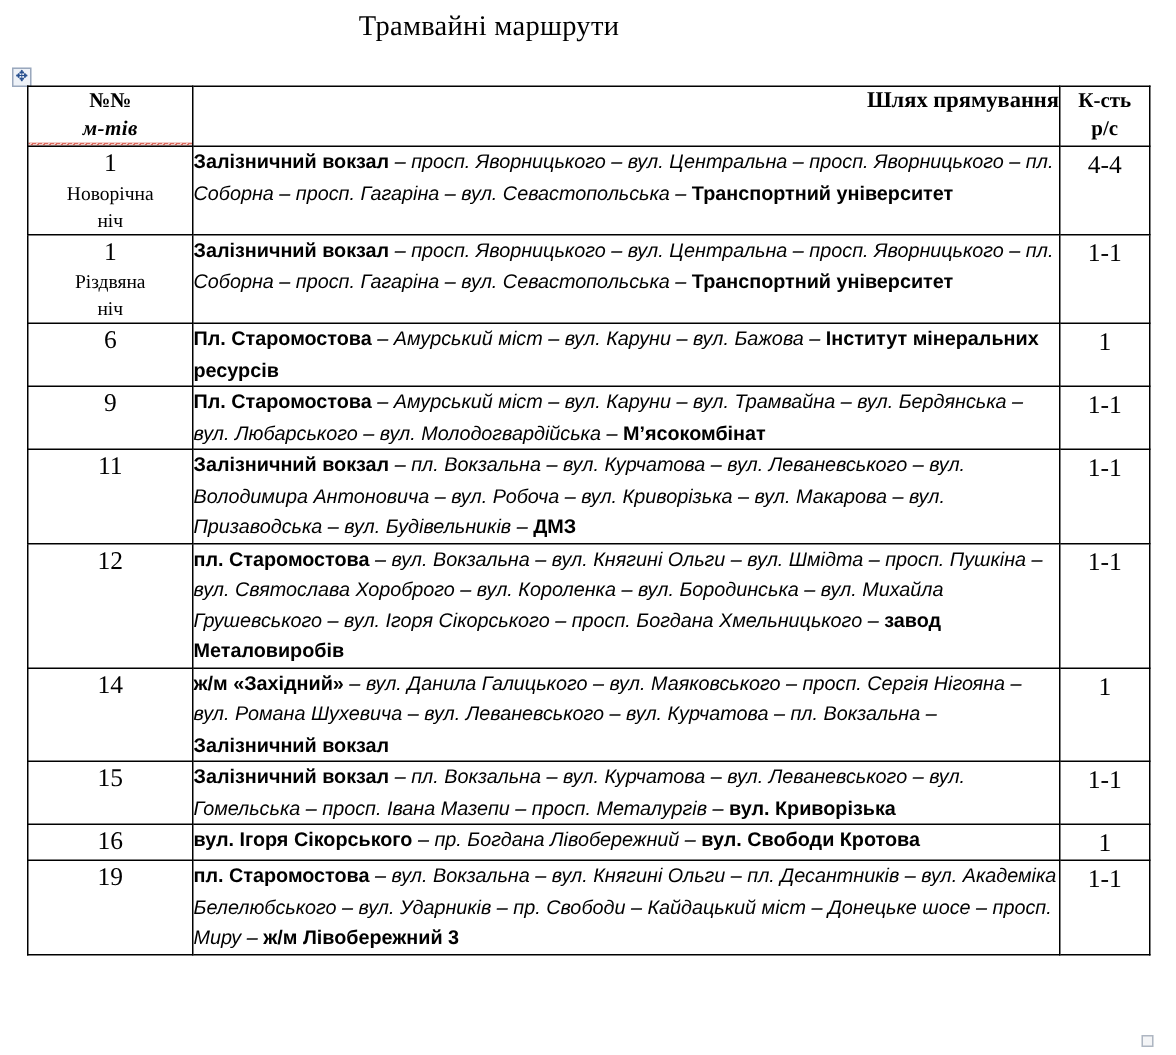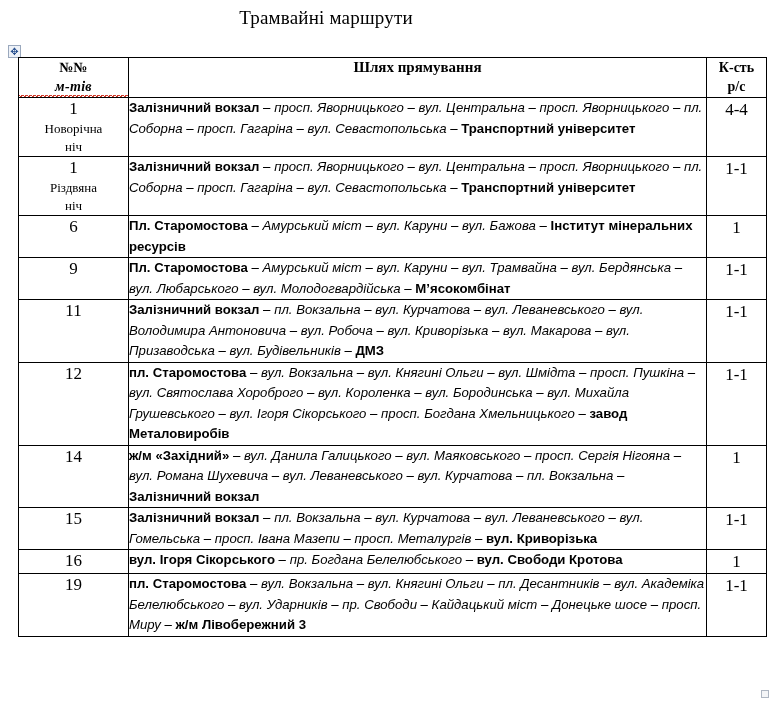--- a/index.html
+++ b/index.html
@@ -79,21 +79,21 @@
   
   .hdr-num, .hdr-count {
     text-align: center;
     font-family: "Liberation Serif", "DejaVu Serif", serif;
     font-size: 14px;
     line-height: 19px;
     padding: 7px 2px 7px 2px;
     vertical-align: middle;
   }
   .hdr-path {
-    text-align: center;
+    text-align: right;
     font-family: "Liberation Serif", "DejaVu Serif", serif;
     font-size: 15px;
     line-height: 19px;
     vertical-align: middle;
     padding: 7px 4px;
   }
   .hdr-line { display: block; }
   .hdr-num .l2 { letter-spacing: 0.3px; font-style: italic; }
 
   
@@ -226,21 +226,21 @@
           <td class="num">
             <span class="route-no">15</span>
           </td>
           <td class="path"><span class="seg b">Залізничний вокзал</span><span class="seg"> – </span><span class="seg">пл. Вокзальна – вул. Курчатова – вул. Леваневського – вул. Гомельська – просп. Івана Мазепи – просп. Металургів – </span><span class="seg b">вул. Криворізька</span></td>
           <td class="count">1-1</td>
         </tr>
         <tr>
           <td class="num">
             <span class="route-no">16</span>
           </td>
-          <td class="path"><span class="seg b">вул. Ігоря Сікорського</span><span class="seg"> – </span><span class="seg">пр. Богдана Белелюбського – </span><span class="seg b">вул. Свободи Кротова</span></td>
+          <td class="path"><span class="seg b">вул. Ігоря Сікорського</span><span class="seg"> – </span><span class="seg">пр. Богдана Лівобережний – </span><span class="seg b">вул. Свободи Кротова</span></td>
           <td class="count">1</td>
         </tr>
         <tr>
           <td class="num">
             <span class="route-no">19</span>
           </td>
           <td class="path"><span class="seg b">пл. Старомостова</span><span class="seg"> –  </span><span class="seg">вул. Вокзальна  – вул. Княгині Ольги  – пл. Десантників – вул. Академіка Белелюбського – вул. Ударників  – пр. Свободи – Кайдацький міст – Донецьке шосе – просп. Миру – </span><span class="seg b">ж/м Лівобережний 3</span></td>
           <td class="count">1-1</td>
         </tr>
       </tbody>

